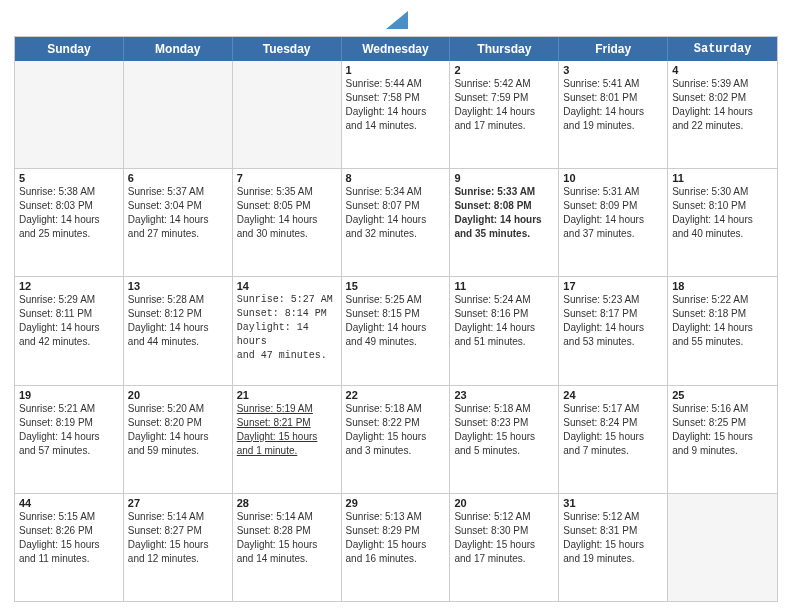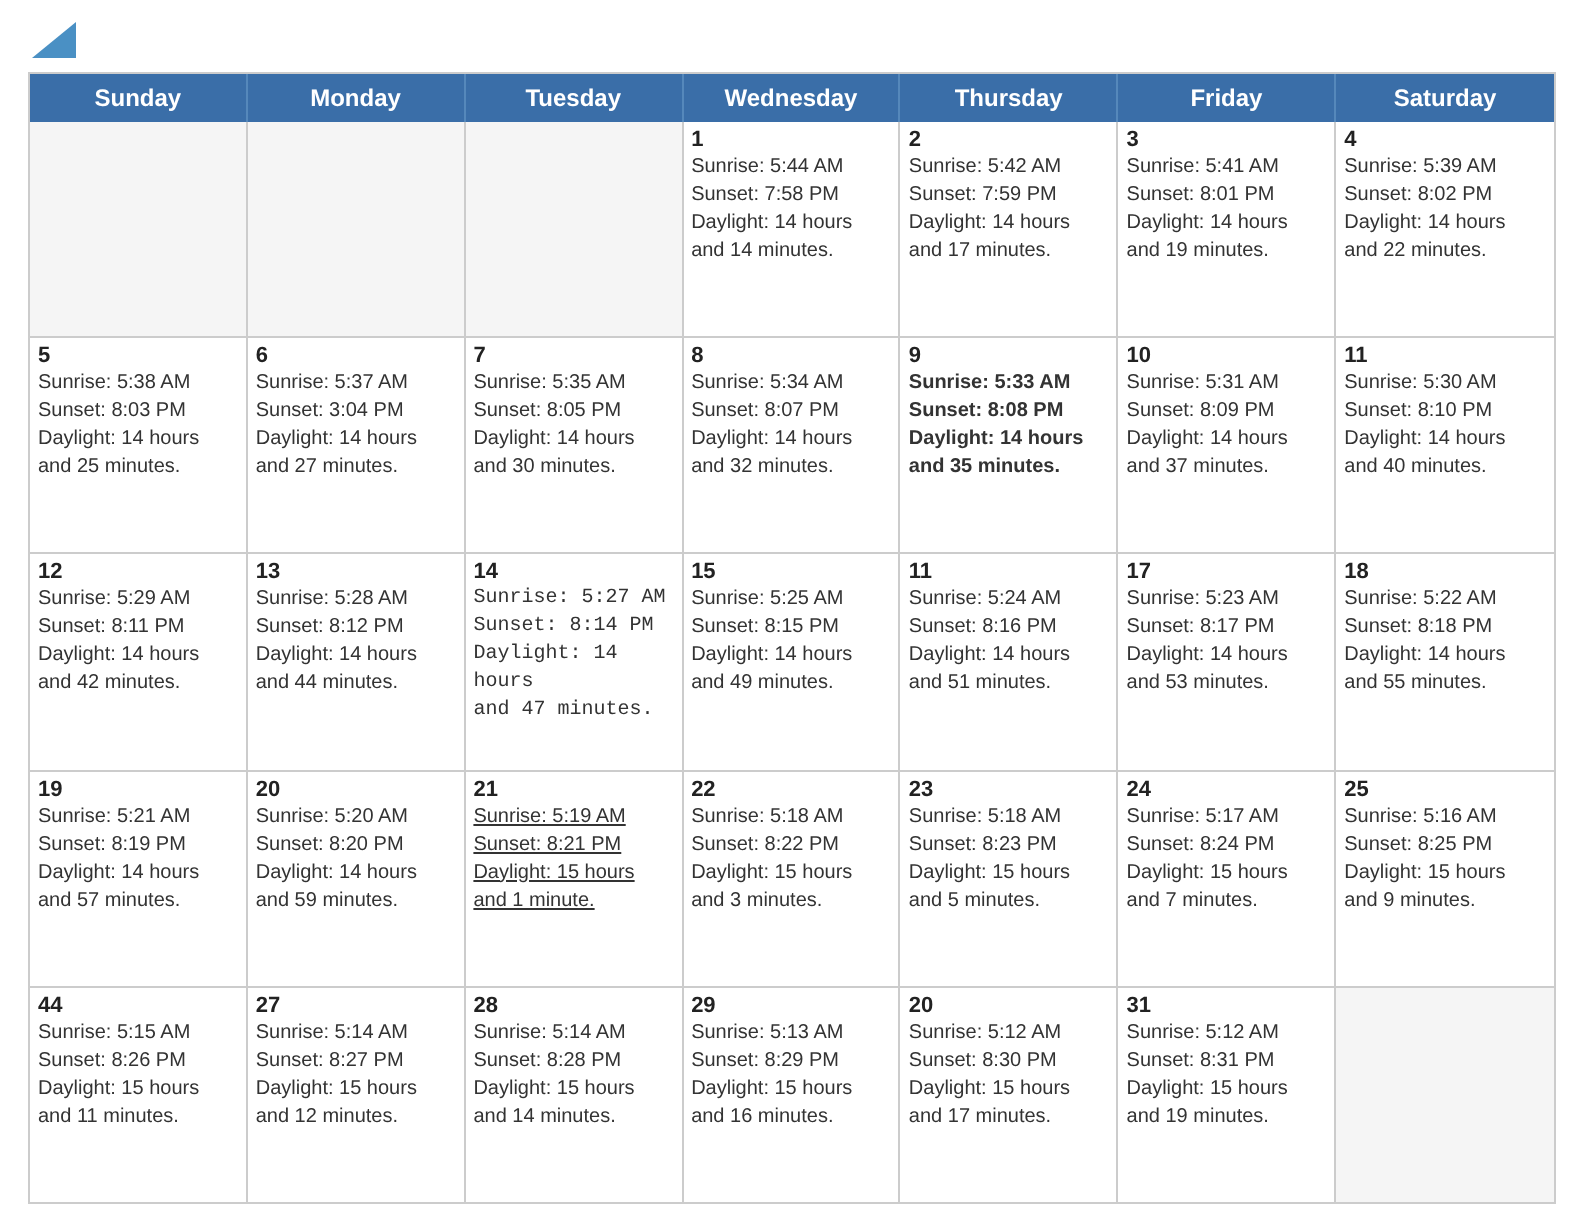--- a/index.html
+++ b/index.html
@@ -9,20 +9,21 @@
       width: 792px;
       height: 612px;
       overflow: hidden;
     }
     .page {
       width: 792px;
       height: 612px;
       padding: 10px 14px 10px 14px;
       display: flex;
       flex-direction: column;
+      align-items: center;
     }
     .header {
       display: flex;
       justify-content: space-between;
       align-items: flex-start;
       margin-bottom: 6px;
     }
     .logo {
       display: flex;
       flex-direction: column;
@@ -66,21 +67,21 @@
       background: #3a6ea8;
     }
     .cal-header-cell {
       color: #fff;
       font-size: 12px;
       font-weight: bold;
       text-align: center;
       padding: 5px 2px;
       border-right: 1px solid #5588bb;
     }
-    .cal-header-cell:last-child { border-right: none; }
+    .cal-header-cell:last-child { border-right: none; font-family: Liberation Mono, monospace; }
     .cal-body {
       flex: 1;
       display: flex;
       flex-direction: column;
     }
     .cal-row {
       display: grid;
       grid-template-columns: repeat(7, 1fr);
       flex: 1;
       border-top: 1px solid #ccc;

